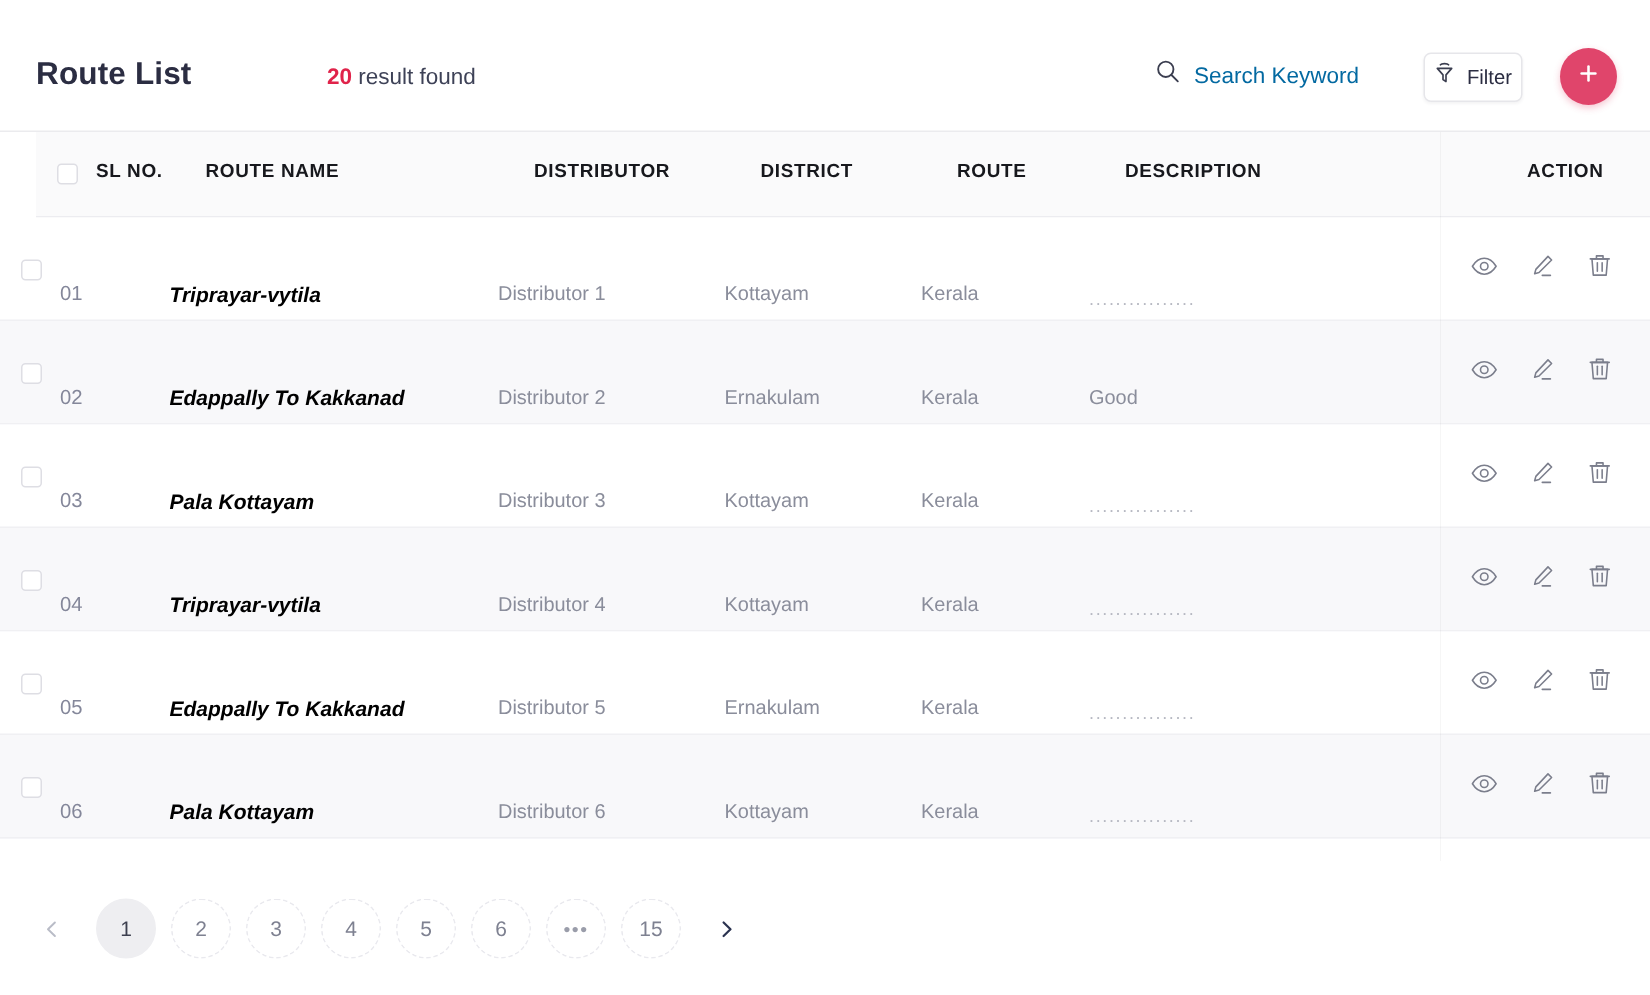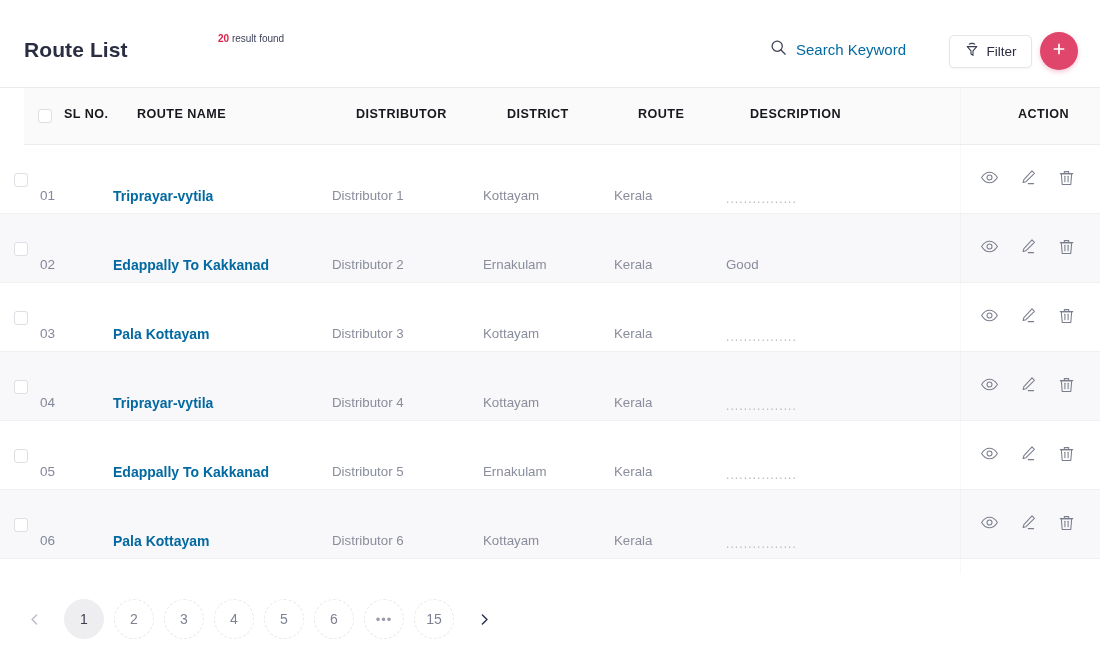--- a/index.html
+++ b/index.html
@@ -35,22 +35,22 @@
     top: 38px;
     font-size: 21px;
     font-weight: bold;
     color: #2b2d42;
     letter-spacing: .1px;
   }
 
   .result-found {
     position: absolute;
     left: 218px;
-    top: 33px;
-    font-size: 10px;
+    top: 43px;
+    font-size: 15px;
     color: #3e4257;
   }
   .result-found .count {
     color: #e0234a;
     font-weight: bold;
   }
 
   .search-box {
     position: absolute;
     left: 770px;
@@ -62,21 +62,21 @@
   .search-box .sicon { display: block; }
   .search-placeholder {
     font-size: 15px;
     color: #0369a1;
   }
 
   .filter-btn {
     position: absolute;
     left: 949px;
     top: 35px;
-    width: 83px;
+    width: 66px;
     height: 33px;
     background: #ffffff;
     border: 1px solid #e6e6ea;
     border-radius: 5px;
     display: flex;
     align-items: center;
     justify-content: center;
     gap: 7px;
     box-shadow: 0 1px 2px rgba(40,40,60,.05);
     cursor: pointer;
@@ -139,21 +139,22 @@
     height: 69px;
     display: flex;
     align-items: center;
     font-size: 13.3px;
     color: #8a8d9b;
   }
   .cell.slno { color: #84879a; font-size: 13.5px; }
   .cell.routename {
     font-size: 14px;
     font-weight: bold;
-    color: #0369a1;
+    color: #000000;
+    font-style: italic;
   }
 
   
   .cb {
     position: absolute;
     width: 14px;
     height: 14px;
     border: 1px solid #dedee4;
     border-radius: 3px;
     background: #ffffff;

